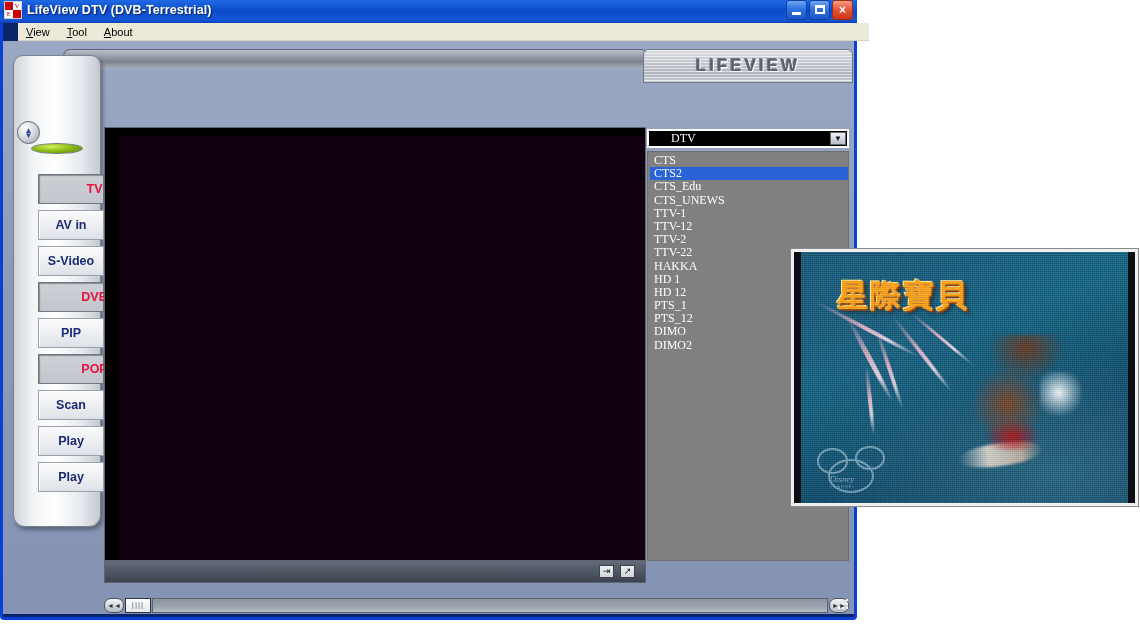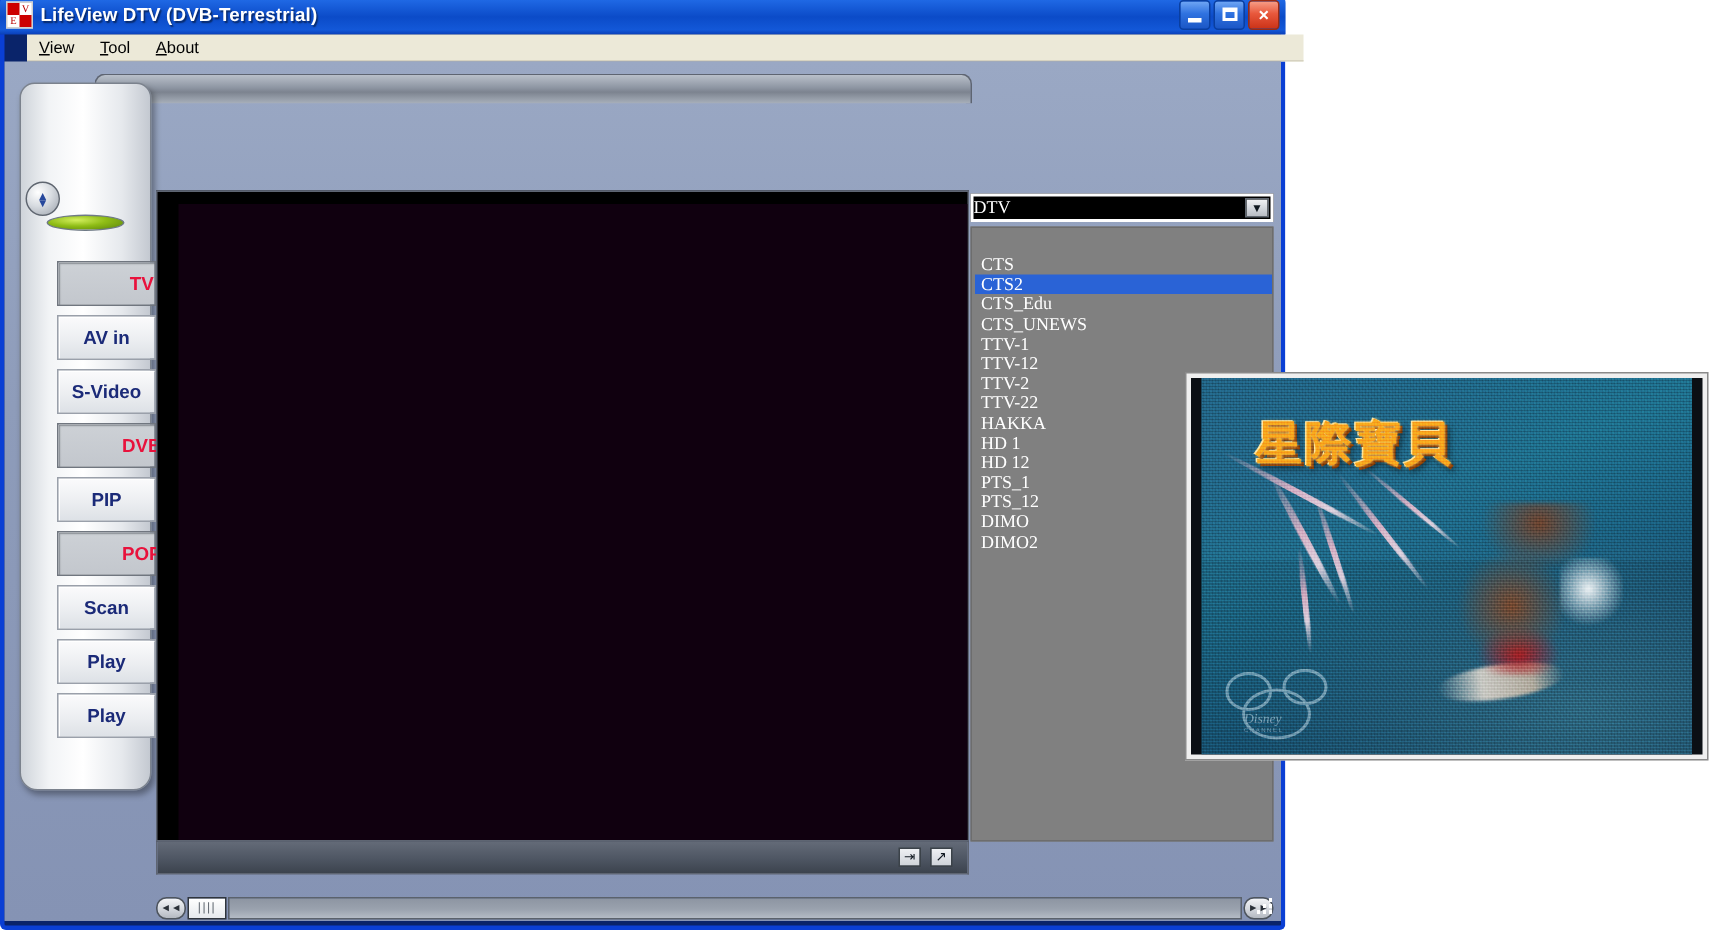--- a/index.html
+++ b/index.html
@@ -135,32 +135,32 @@
     font-size:9px;line-height:11px;text-align:center;color:#101820;
   }
 
   
   #channel-panel{position:absolute;left:644px;top:88px;width:202px;height:432px;}
   #combo{
     width:202px;height:19px;background:#000000;border:2px solid #ffffff;
     box-sizing:border-box;display:flex;align-items:center;position:relative;
   }
   #combo-value{
-    color:#ffffff;font-family:"Liberation Serif",serif;font-size:12px;padding-left:0;
+    color:#ffffff;font-family:"Liberation Serif",serif;font-size:12px;padding-left:22px;
   }
   #combo-arrow{
     position:absolute;right:1px;top:1px;width:16px;height:13px;
     background:linear-gradient(180deg,#f2f3f5 0%,#d2d6dc 55%,#b9bdc4 100%);
     border:1px solid #5f666f;box-sizing:border-box;
     font-size:8px;line-height:11px;text-align:center;color:#101820;
   }
   #channel-list{
     position:absolute;left:0;top:22px;width:202px;height:410px;
     background:#808080;border:1px solid #6d6d6d;box-sizing:border-box;
-    padding:18px 0 0 2px;overflow:hidden;
+    padding:2px 0 0 2px;overflow:hidden;
   }
   .ch-item{
     height:13.2px;line-height:13.2px;color:#ffffff;font-family:"Liberation Serif",serif;
     font-size:12px;padding-left:4px;white-space:nowrap;
   }
   .ch-item.selected{background:#2a63d6;}
 
   
   #seek-row{
     position:absolute;left:101px;top:556px;width:745px;height:17px;
@@ -306,20 +306,23 @@
     </div>
     <div class="menu-item">
       <u>A</u><span>bout</span>
     </div>
   </div>
 
   <div id="client">
 
     <div id="top-bar-left"></div>
 
+    <div id="brand-panel">
+      <div id="brand-text">LIFEVIEW</div>
+    </div>
 
     <div id="sidebar">
       <div id="side-buttons">
         <div class="side-btn active">
             <span>TV</span>
           </div>
         <div class="side-btn">
             <span>AV in</span>
           </div>
         <div class="side-btn">

